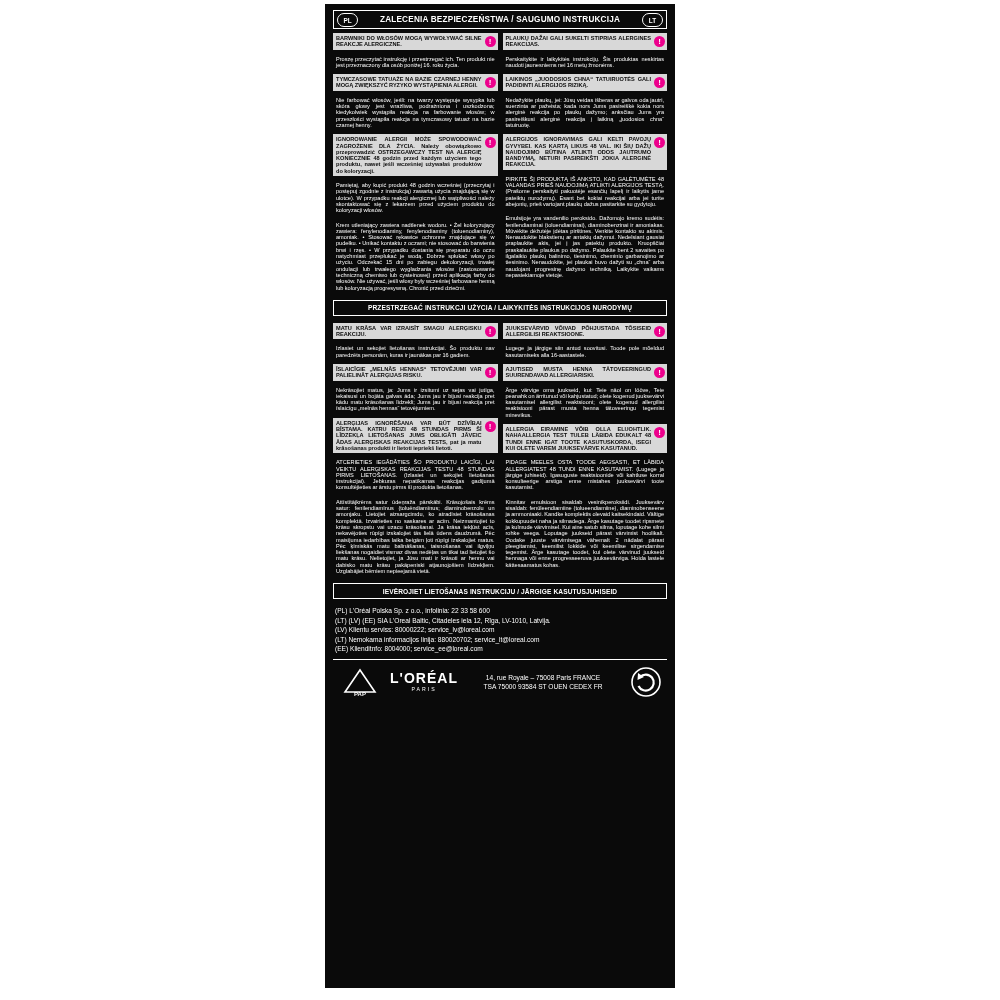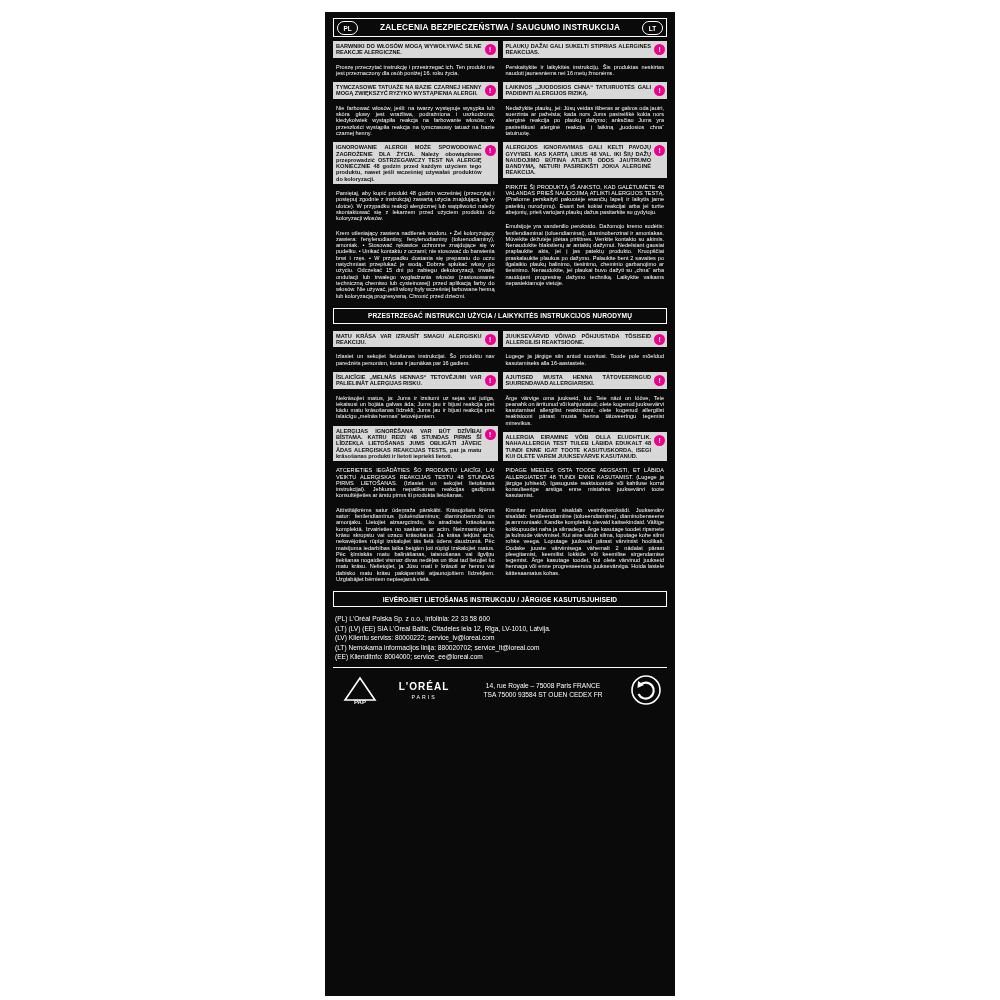--- a/index.html
+++ b/index.html
@@ -1,19 +1,19 @@
 <!DOCTYPE html>
 <html><head>
 <meta charset="utf-8">
 <style>
   html,body{margin:0;padding:0;background:#ffffff;}
   body{width:1000px;height:1000px;font-family:"Liberation Sans",sans-serif;}
   .sheet{position:relative;width:1000px;height:1000px;background:#ffffff;}
   .label{
-    position:absolute;left:325px;top:12px;width:350px;height:984px;
+    position:absolute;left:325px;top:4px;width:350px;height:984px;
     background:#0a0a0a;color:#ffffff;box-sizing:border-box;
     padding:6px 8px 4px 8px;
   }
   .panel{margin-bottom:4px;}
   .bar{
     display:flex;align-items:center;justify-content:center;
     border:1px solid #ffffff;height:17px;margin-bottom:4px;position:relative;
   }
   .bar .title{
     font-size:8.2px;font-weight:bold;letter-spacing:.2px;text-align:center;
@@ -47,21 +47,21 @@
     justify-content:center;font-size:6.6px;font-weight:bold;margin:3px 0 7px 0;
     text-align:center;letter-spacing:.1px;
   }
   .contacts{font-size:6.6px;line-height:9.4px;margin:4px 2px 6px 2px;}
   .contacts div{white-space:nowrap;}
   .bottom{
     border-top:1px solid #ffffff;padding-top:6px;margin-top:4px;
     display:flex;align-items:center;justify-content:space-between;
   }
   .brand{width:74px;text-align:center;}
-  .brand .name{font-size:10px;font-weight:bold;letter-spacing:1px;line-height:13px;}
+  .brand .name{font-size:14px;font-weight:bold;letter-spacing:1px;line-height:13px;}
   .brand .sub{font-size:5.2px;letter-spacing:2px;margin-top:1px;}
   .addr{flex:1;text-align:center;font-size:6.6px;line-height:9px;}
   .recy{width:42px;display:flex;align-items:center;justify-content:center;}
   .pap{width:54px;display:flex;flex-direction:column;align-items:center;}
   .pap .papname{font-size:6px;font-weight:bold;margin-top:-3px;}
   svg{display:block;}
 </style>
 </head>
 <body>
 

